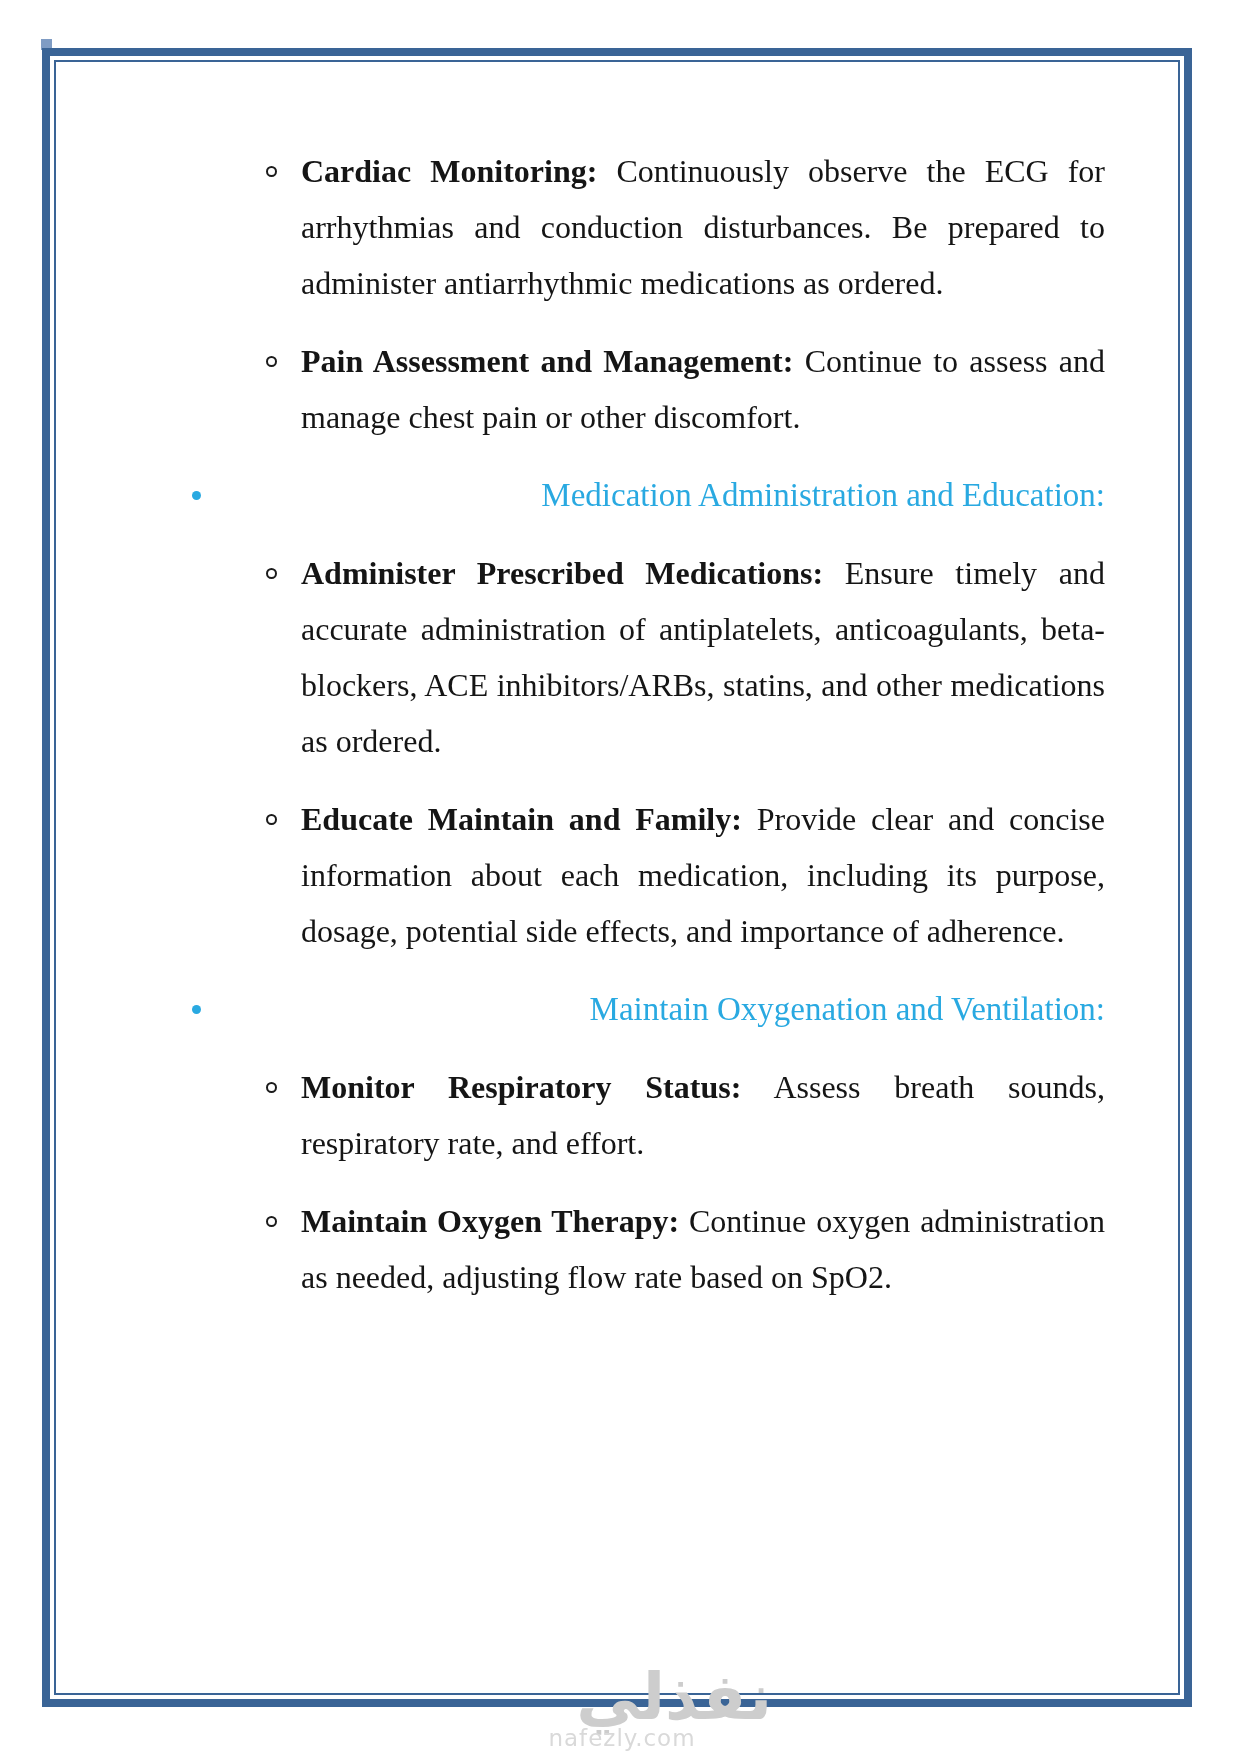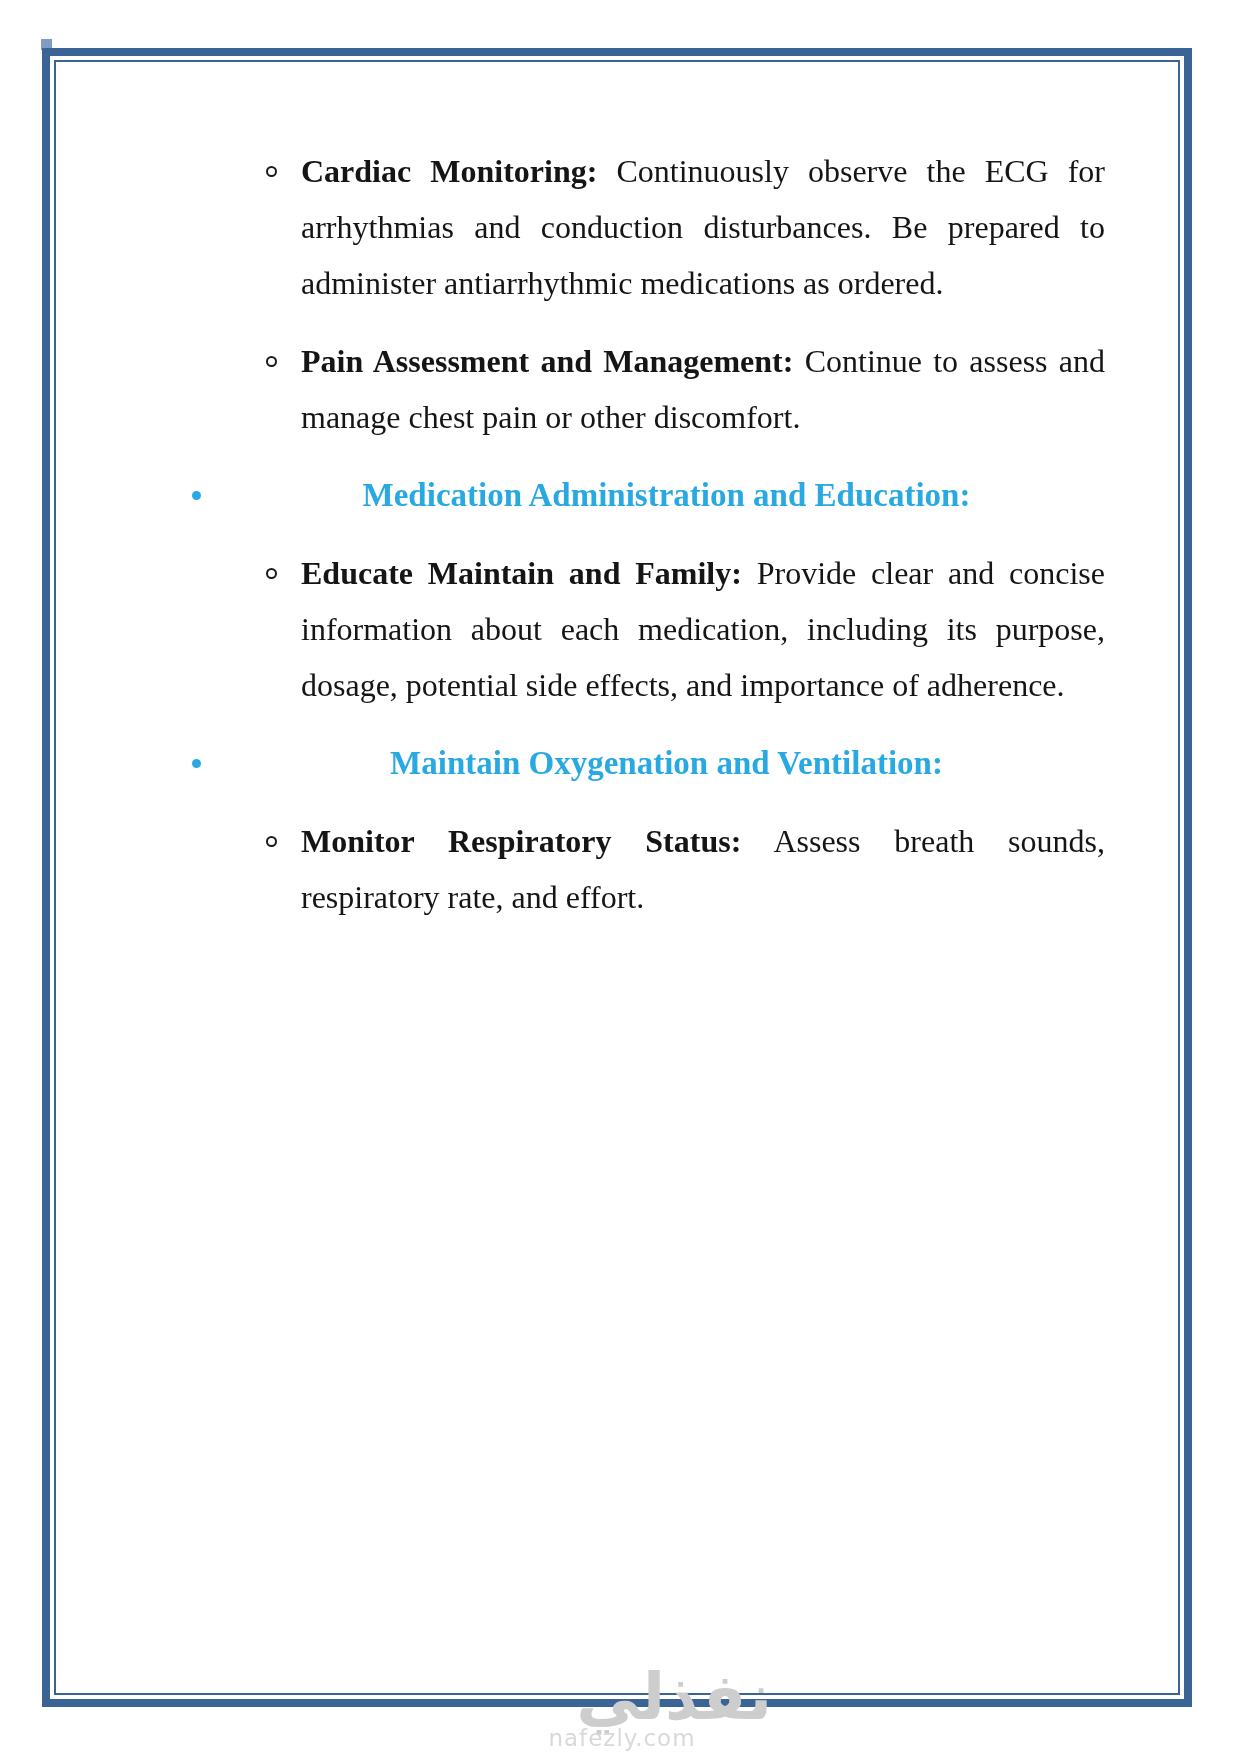--- a/index.html
+++ b/index.html
@@ -40,25 +40,25 @@
     left: 192px; top: 143px;
     width: 913px;
     color: var(--text-color);
     font-size: 32px;
     line-height: 56px;
   }
   .item-main {
     position: relative;
     padding-left: 36px;
     margin: 0 0 22px 0;
-    font-weight: bold;
+    font-weight: normal;
     color: var(--accent-blue);
     font-size: 33px;
     line-height: 56px;
-    text-align: center;
+    text-align: right;
   }
   .dot-bullet {
     position: absolute; left: 0; top: 24px;
     width: 9px; height: 9px;
     border-radius: 50%;
     background: var(--accent-blue);
   }
   .item-sub {
     position: relative;
     margin: 0 0 22px 74px;
@@ -116,26 +116,34 @@
     <div class="item-sub">
     <span class="circle-bullet"></span>
     <strong>Pain Assessment and Management:</strong><span> Continue to assess and manage chest pain or other discomfort.</span>
   </div>
     <div class="item-main">
     <span class="dot-bullet"></span>
     <span>Medication Administration and Education:</span>
   </div>
     <div class="item-sub">
     <span class="circle-bullet"></span>
+    <strong>Administer Prescribed Medications:</strong><span> Ensure timely and accurate administration of antiplatelets, anticoagulants, beta-blockers, ACE inhibitors/ARBs, statins, and other medications as ordered.</span>
+  </div>
+    <div class="item-sub">
+    <span class="circle-bullet"></span>
     <strong>Educate Maintain and Family:</strong><span> Provide clear and concise information about each medication, including its purpose, dosage, potential side effects, and importance of adherence.</span>
   </div>
     <div class="item-main">
     <span class="dot-bullet"></span>
     <span>Maintain Oxygenation and Ventilation:</span>
   </div>
     <div class="item-sub">
     <span class="circle-bullet"></span>
     <strong>Monitor Respiratory Status:</strong><span> Assess breath sounds, respiratory rate, and effort.</span>
   </div>
+    <div class="item-sub">
+    <span class="circle-bullet"></span>
+    <strong>Maintain Oxygen Therapy:</strong><span> Continue oxygen administration as needed, adjusting flow rate based on SpO2.</span>
+  </div>
   </div>
 
 <div class="watermark-logo">نفذلي</div>
 <div class="watermark-site">nafezly.com</div>
 
 </body></html>

